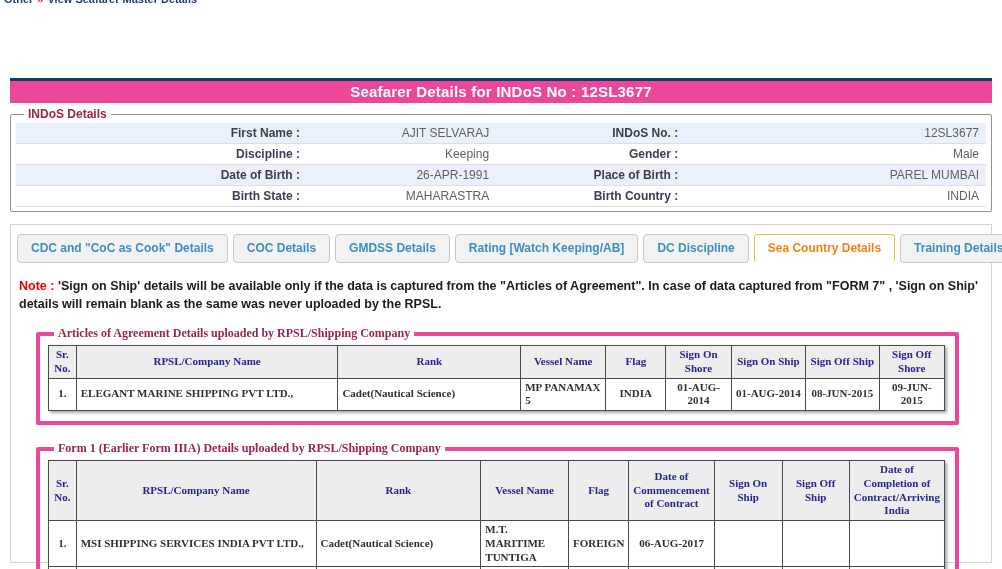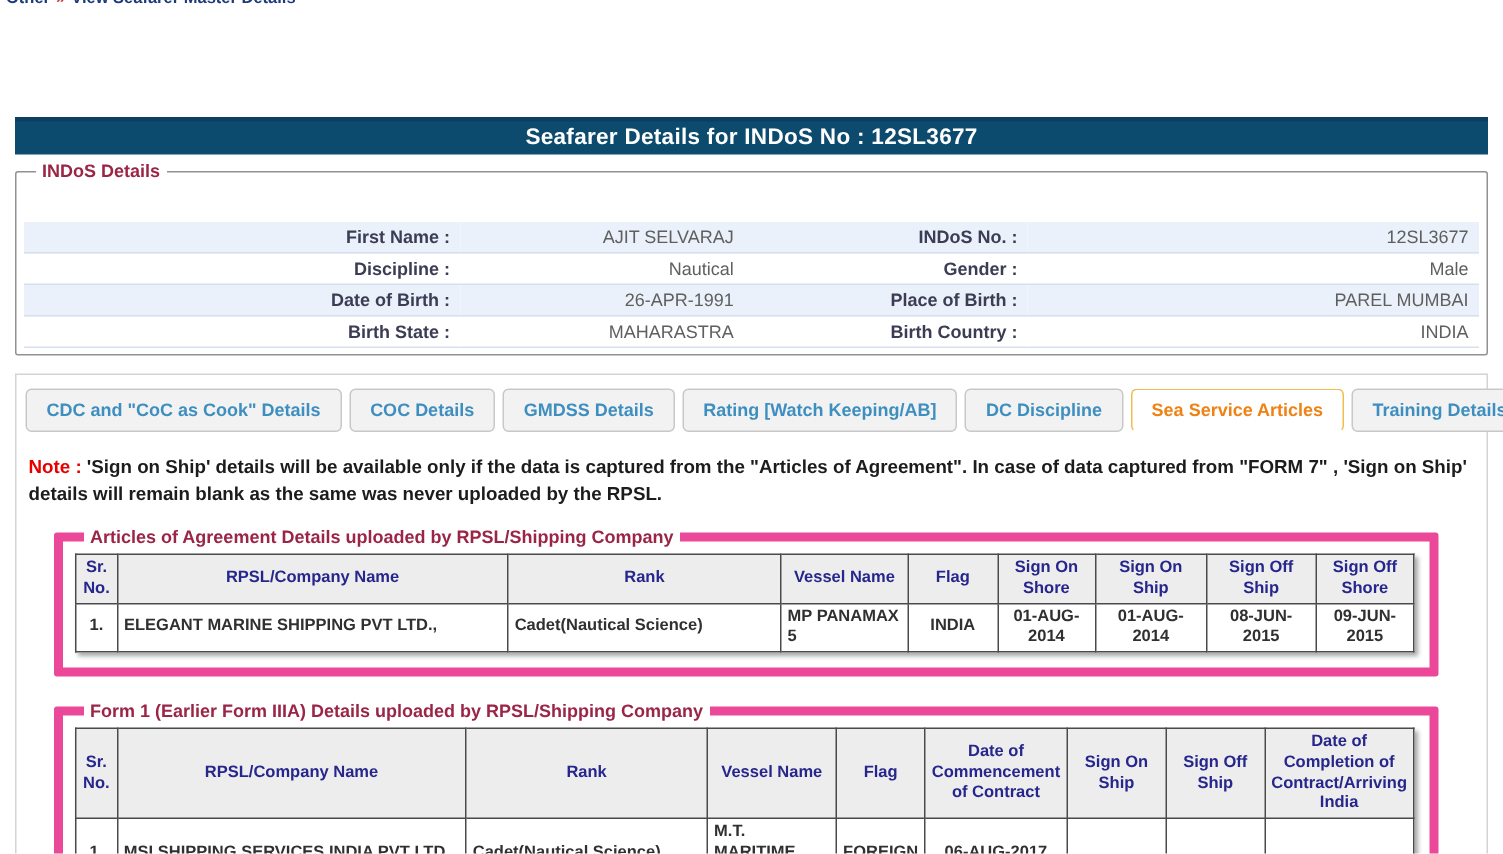--- a/index.html
+++ b/index.html
@@ -11,30 +11,30 @@
 
   
   .breadcrumb-clip { height:6px; overflow:hidden; }
   .breadcrumb { margin-top:-7px; padding-left:4px; font-size:11px; font-weight:bold; color:#1f3a7a; white-space:nowrap; }
   .breadcrumb .sep { color:#c23a3a; padding:0 4px; }
   .breadcrumb a { color:#1f3a7a; text-decoration:none; }
 
   
   .titlebar {
     margin:72px 10px 0 10px; height:25px;
-    background:#0c4a6e; border-top:3px solid #0d3f63;
+    background:#ec4899; border-top:3px solid #0d3f63;
     color:#ffffff; font-weight:bold; font-size:15px;
     text-align:center; line-height:21px; letter-spacing:0.2px;
   }
 
   
   fieldset { border:1px solid #919191; border-radius:2px; }
   legend { color:#9b2547; font-weight:bold; font-size:12px; padding:0 4px; margin-left:8px; }
   .indos-fieldset { margin:4px 10px 0 10px; padding:2px 5px 4px 5px; }
-  .indos-table { width:100%; border-collapse:collapse;margin-top:25px; }
+  .indos-table { width:100%; border-collapse:collapse; }
   .indos-table tr.alt { background:#ebf1fa; }
   .indos-table tr { border-bottom:1px solid #d7dfee; }
   .indos-table td { font-size:12px; padding:3px 7px; }
   .indos-table td.lbl { text-align:right; font-weight:bold; color:#3c3c55; }
   .indos-table td.val { text-align:right; color:#5f5f5f; }
   .c-l-lbl { width:30%; } .c-l-val { width:19.5%; } .c-r-lbl { width:19.5%; } .c-r-val { width:31%; }
 
   
   .tab-panel {
     margin:12px 10px 0 10px; border:1px solid #d4d4d4;
@@ -49,21 +49,21 @@
   .tab.active {
     background:#ffffff; border:1px solid #f0bd4e; border-bottom-color:#ffffff;
     color:#ef8214;
   }
 
   
   .note { margin:15px 3px 0 3px; font-size:12.5px; font-weight:bold; color:#1c1c1c; line-height:1.4; }
   .note .note-label { color:#e80000; }
 
   
-  .data-fieldset { margin:13px 22px 0 20px; padding:2px 6px 9px 6px; border:6px solid #ec4899; }
+  .data-fieldset { margin:13px 22px 0 20px; padding:2px 6px 9px 6px; border:4px solid #ec4899;font-family:Liberation Serif, serif; }
   .form1-fieldset { margin-top:16px; }
   table.datatable {
     border-collapse:collapse; width:calc(100% - 6px); margin:2px 1px 1px 2px;
     border:1px solid #2a2a2a; box-shadow:2px 2px 3px rgba(0,0,0,0.35);
     background:#fff;
   }
   table.datatable th, table.datatable td {
     border:1px solid #4a4a4a; font-size:11px; font-weight:bold;
     padding:2px 4px; white-space:pre-line; line-height:1.25;
   }
@@ -95,21 +95,21 @@
   <table class="indos-table">
     <tbody>
         <tr class="alt">
       <td class="lbl c-l-lbl">First Name :</td>
       <td class="val c-l-val">AJIT SELVARAJ</td>
       <td class="lbl c-r-lbl">INDoS No. :</td>
       <td class="val c-r-val">12SL3677</td>
     </tr>
     <tr>
       <td class="lbl">Discipline :</td>
-      <td class="val">Nautical</td>
+      <td class="val">Keeping</td>
       <td class="lbl">Gender :</td>
       <td class="val">Male</td>
     </tr>
     <tr class="alt">
       <td class="lbl">Date of Birth :</td>
       <td class="val">26-APR-1991</td>
       <td class="lbl">Place of Birth :</td>
       <td class="val">PAREL MUMBAI</td>
     </tr>
     <tr>
@@ -122,21 +122,21 @@
     </table>
 </fieldset>
 
 <div class="tab-panel">
   <div class="tabs">
     <div class="tab">CDC and "CoC as Cook" Details</div>
     <div class="tab">COC Details</div>
     <div class="tab">GMDSS Details</div>
     <div class="tab">Rating [Watch Keeping/AB]</div>
     <div class="tab">DC Discipline</div>
-    <div class="tab active">Sea Service Articles</div>
+    <div class="tab active">Sea Country Details</div>
     <div class="tab">Training Details</div>
   </div>
 
   <div class="note">
     <span class="note-label">Note :</span>
     <span>'Sign on Ship' details will be available only if the data is captured from the "Articles of Agreement". In case of data captured from "FORM 7" , 'Sign on Ship' details will remain blank as the same was never uploaded by the RPSL.</span>
   </div>
 
   <fieldset class="data-fieldset">
     <legend>Articles of Agreement Details uploaded by RPSL/Shipping Company</legend>

